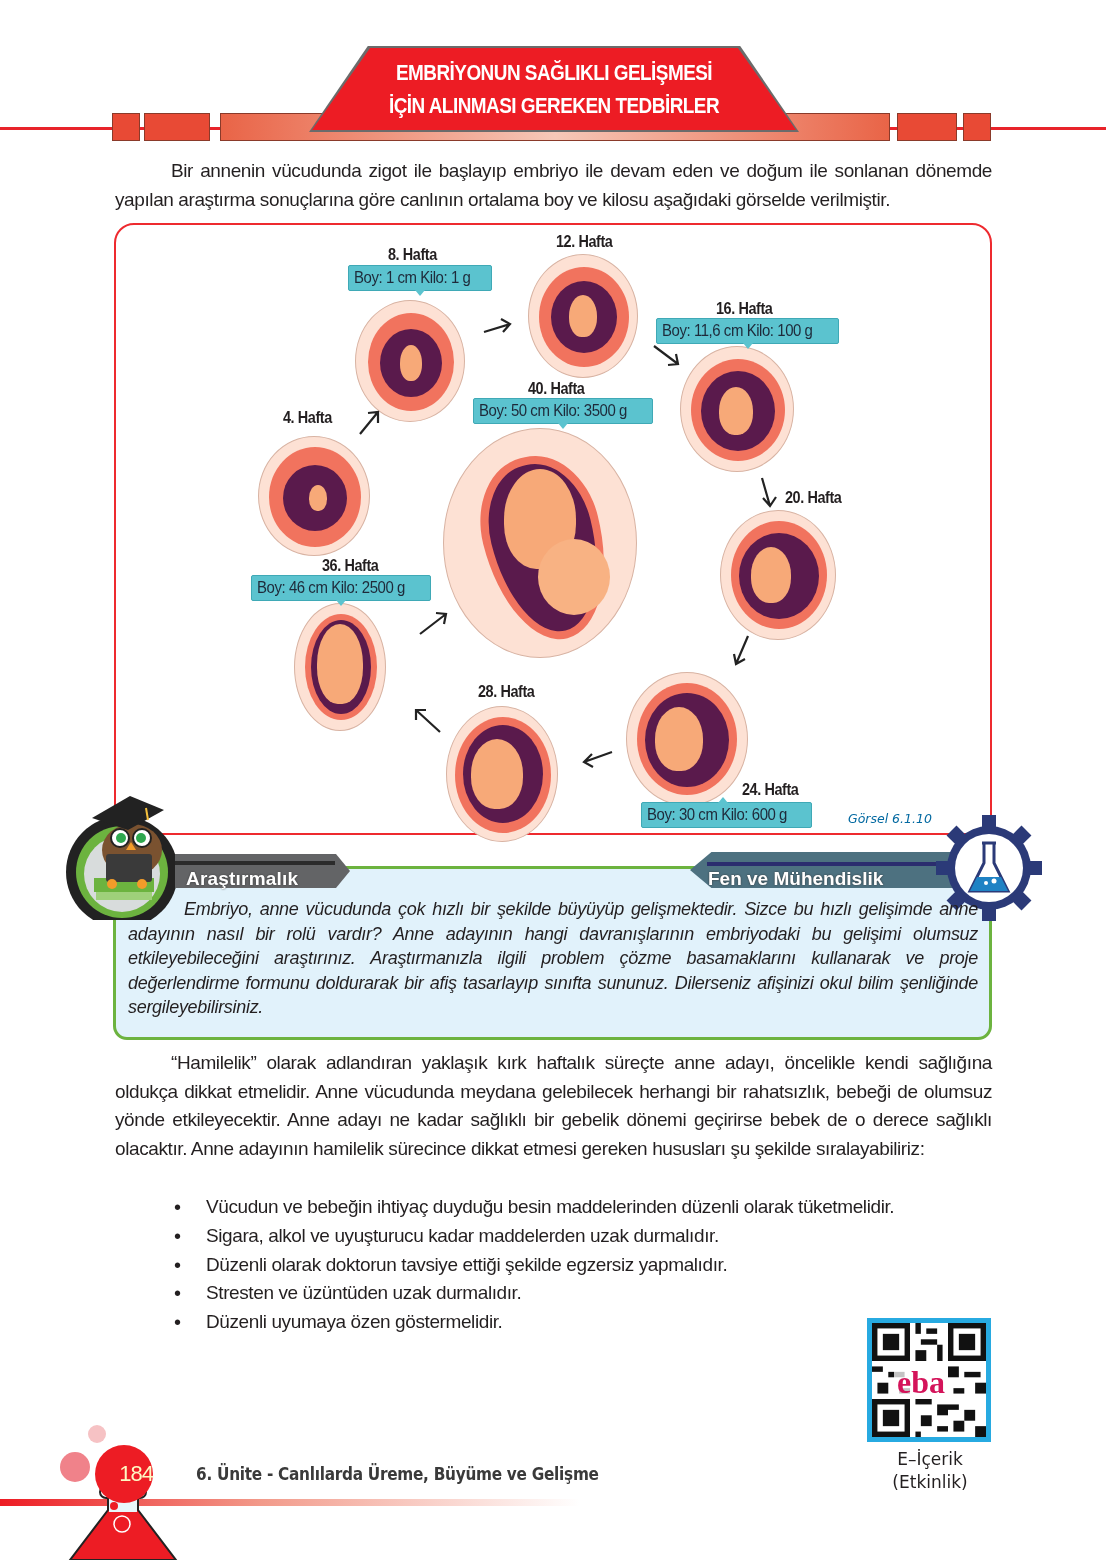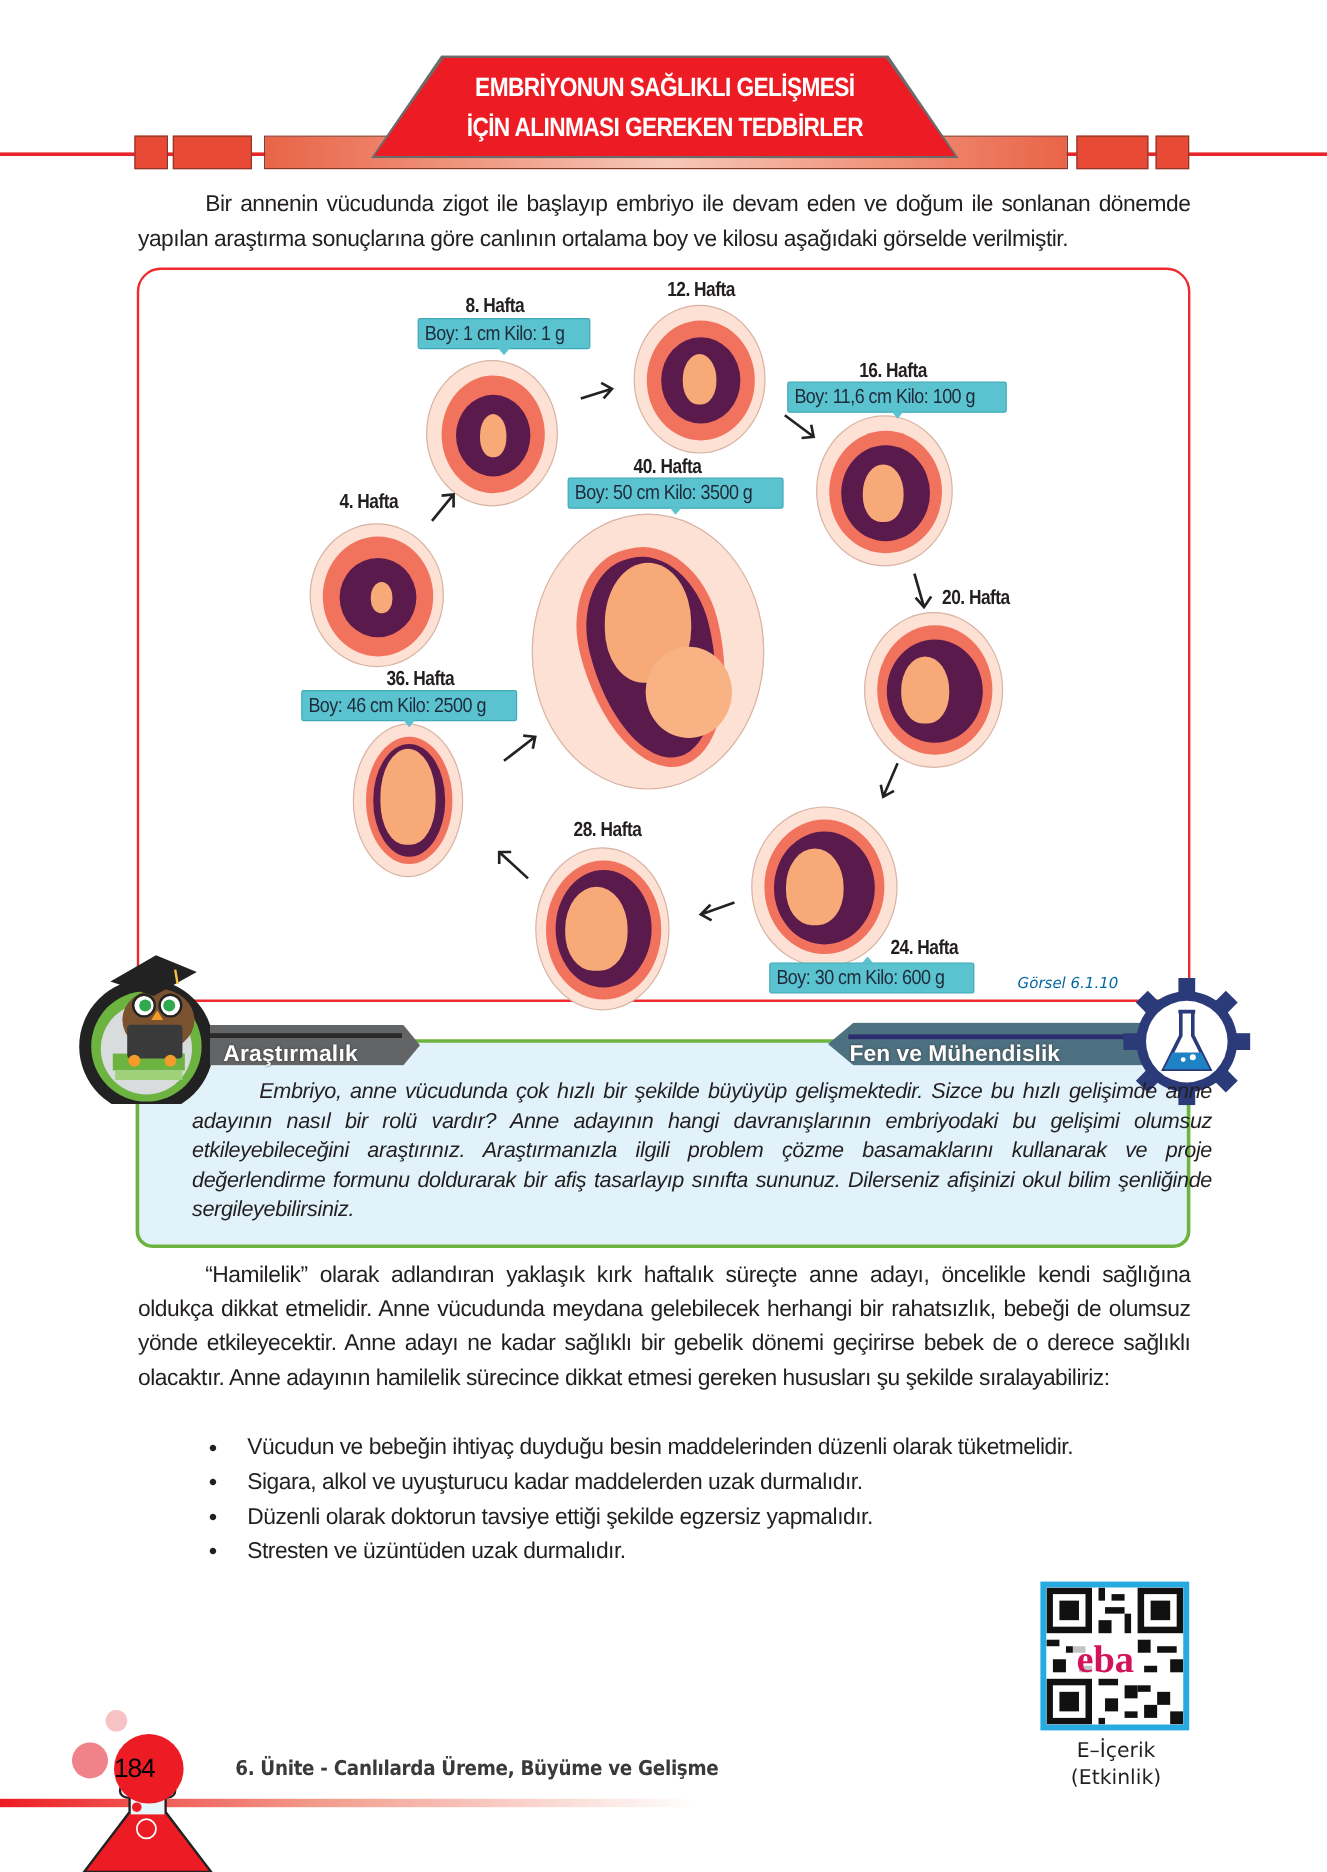--- a/index.html
+++ b/index.html
@@ -75,21 +75,21 @@
 
   .arrow { position: absolute; width: 34px; height: 34px; }
 
   
   .act-box {
     position: absolute; left: 113px; top: 866px; width: 879px; height: 174px;
     background: #e1f2fb; border: 3px solid #6cb33f; border-radius: 14px;
   }
   .act-text {
     position: absolute; left: 128px; top: 897px; width: 850px; font-style: italic;
-    font-size: 18px; line-height: 24.5px; text-align: justify; color: #231f20; letter-spacing: -0.3px; margin-left: 32px;
+    font-size: 18px; line-height: 24.5px; text-align: justify; color: #231f20; letter-spacing: -0.3px;
   }
   .act-text .indent { display: inline-block; width: 56px; }
 
   .owl-badge { position: absolute; left: 60px; top: 790px; width: 150px; height: 130px; }
   .tab-left {
     position: absolute; left: 175px; top: 854px; width: 175px; height: 34px;
     background: #636466; clip-path: polygon(0 0, 92% 0, 100% 50%, 92% 100%, 0 100%);
   }
   .tab-left-stripe { position: absolute; left: 175px; top: 861px; width: 160px; height: 4px; background: #2b2b2b; }
   .tab-left-label {
@@ -130,21 +130,21 @@
     font-size: 17px; line-height: 23px; color: #231f20; font-family: "DejaVu Sans", sans-serif;
   }
 
   
   .footer-line {
     position: absolute; left: 0; top: 1499px; width: 580px; height: 7px;
     background: linear-gradient(90deg, #ed1c24 0%, #f29a8a 45%, rgba(255,255,255,0) 100%);
   }
   .page-num {
     position: absolute; left: 95px; top: 1445px; width: 58px; height: 58px; border-radius: 50%;
-    background: #ed1c24; color: #000000; font-size: 22px; text-align: left; line-height: 58px; letter-spacing: -1px;
+    background: #ed1c24; color: #fef9c3; font-size: 22px; text-align: right; line-height: 58px; letter-spacing: -1px;
   }
   .bubble { position: absolute; border-radius: 50%; }
   .footer-text {
     position: absolute; left: 196px; top: 1464px; font-weight: bold; font-size: 17px; color: #3a3a3a;
     font-family: "DejaVu Sans", sans-serif; letter-spacing: -0.3px; transform: scaleX(0.9); transform-origin: left center;
   }
 </style>
 </head>
 <body>
 
@@ -313,20 +313,21 @@
 
 <p class="act-text"><span class="indent"></span><span>Embriyo, anne vücudunda çok hızlı bir şekilde büyüyüp gelişmektedir. Sizce bu hızlı gelişimde anne adayının nasıl bir rolü vardır? Anne adayının hangi davranışlarının embriyodaki bu gelişimi olumsuz etkileyebileceğini araştırınız. Araştırmanızla ilgili problem çözme basamaklarını kullanarak ve proje değerlendirme formunu doldurarak bir afiş tasarlayıp sınıfta sununuz. Dilerseniz afişinizi okul bilim şenliğinde sergileyebilirsiniz.</span></p>
 
 <p class="para" style="top:1049px;"><span class="indent"></span><span>“Hamilelik” olarak adlandıran yaklaşık kırk haftalık süreçte anne adayı, öncelikle kendi sağlığına oldukça dikkat etmelidir. Anne vücudunda meydana gelebilecek herhangi bir rahatsızlık, bebeği de olumsuz yönde etkileyecektir. Anne adayı ne kadar sağlıklı bir gebelik dönemi geçirirse bebek de o derece sağlıklı olacaktır. Anne adayının hamilelik sürecince dikkat etmesi gereken hususları şu şekilde sıralayabiliriz:</span></p>
 
 <ul class="bullets">
   <li>Vücudun ve bebeğin ihtiyaç duyduğu besin maddelerinden düzenli olarak tüketmelidir.</li>
   <li>Sigara, alkol ve uyuşturucu kadar maddelerden uzak durmalıdır.</li>
   <li class="narrow">Düzenli olarak doktorun tavsiye ettiği şekilde egzersiz yapmalıdır.</li>
   <li class="narrow">Stresten ve üzüntüden uzak durmalıdır.</li>
+  <li class="narrow">Düzenli uyumaya özen göstermelidir.</li>
 </ul>
 
 <div class="qr">
   <svg width="114" height="114" viewBox="0 0 21 21" style="position:absolute;left:0;top:0;">
     <rect width="21" height="21" fill="#fff"></rect>
     <g fill="#111">
       <rect x="0" y="0" width="7" height="7"></rect>
         <rect x="1" y="1" width="5" height="5" fill="#fff"></rect>
         <rect x="2" y="2" width="3" height="3"></rect>
       <rect x="14" y="0" width="7" height="7"></rect>

